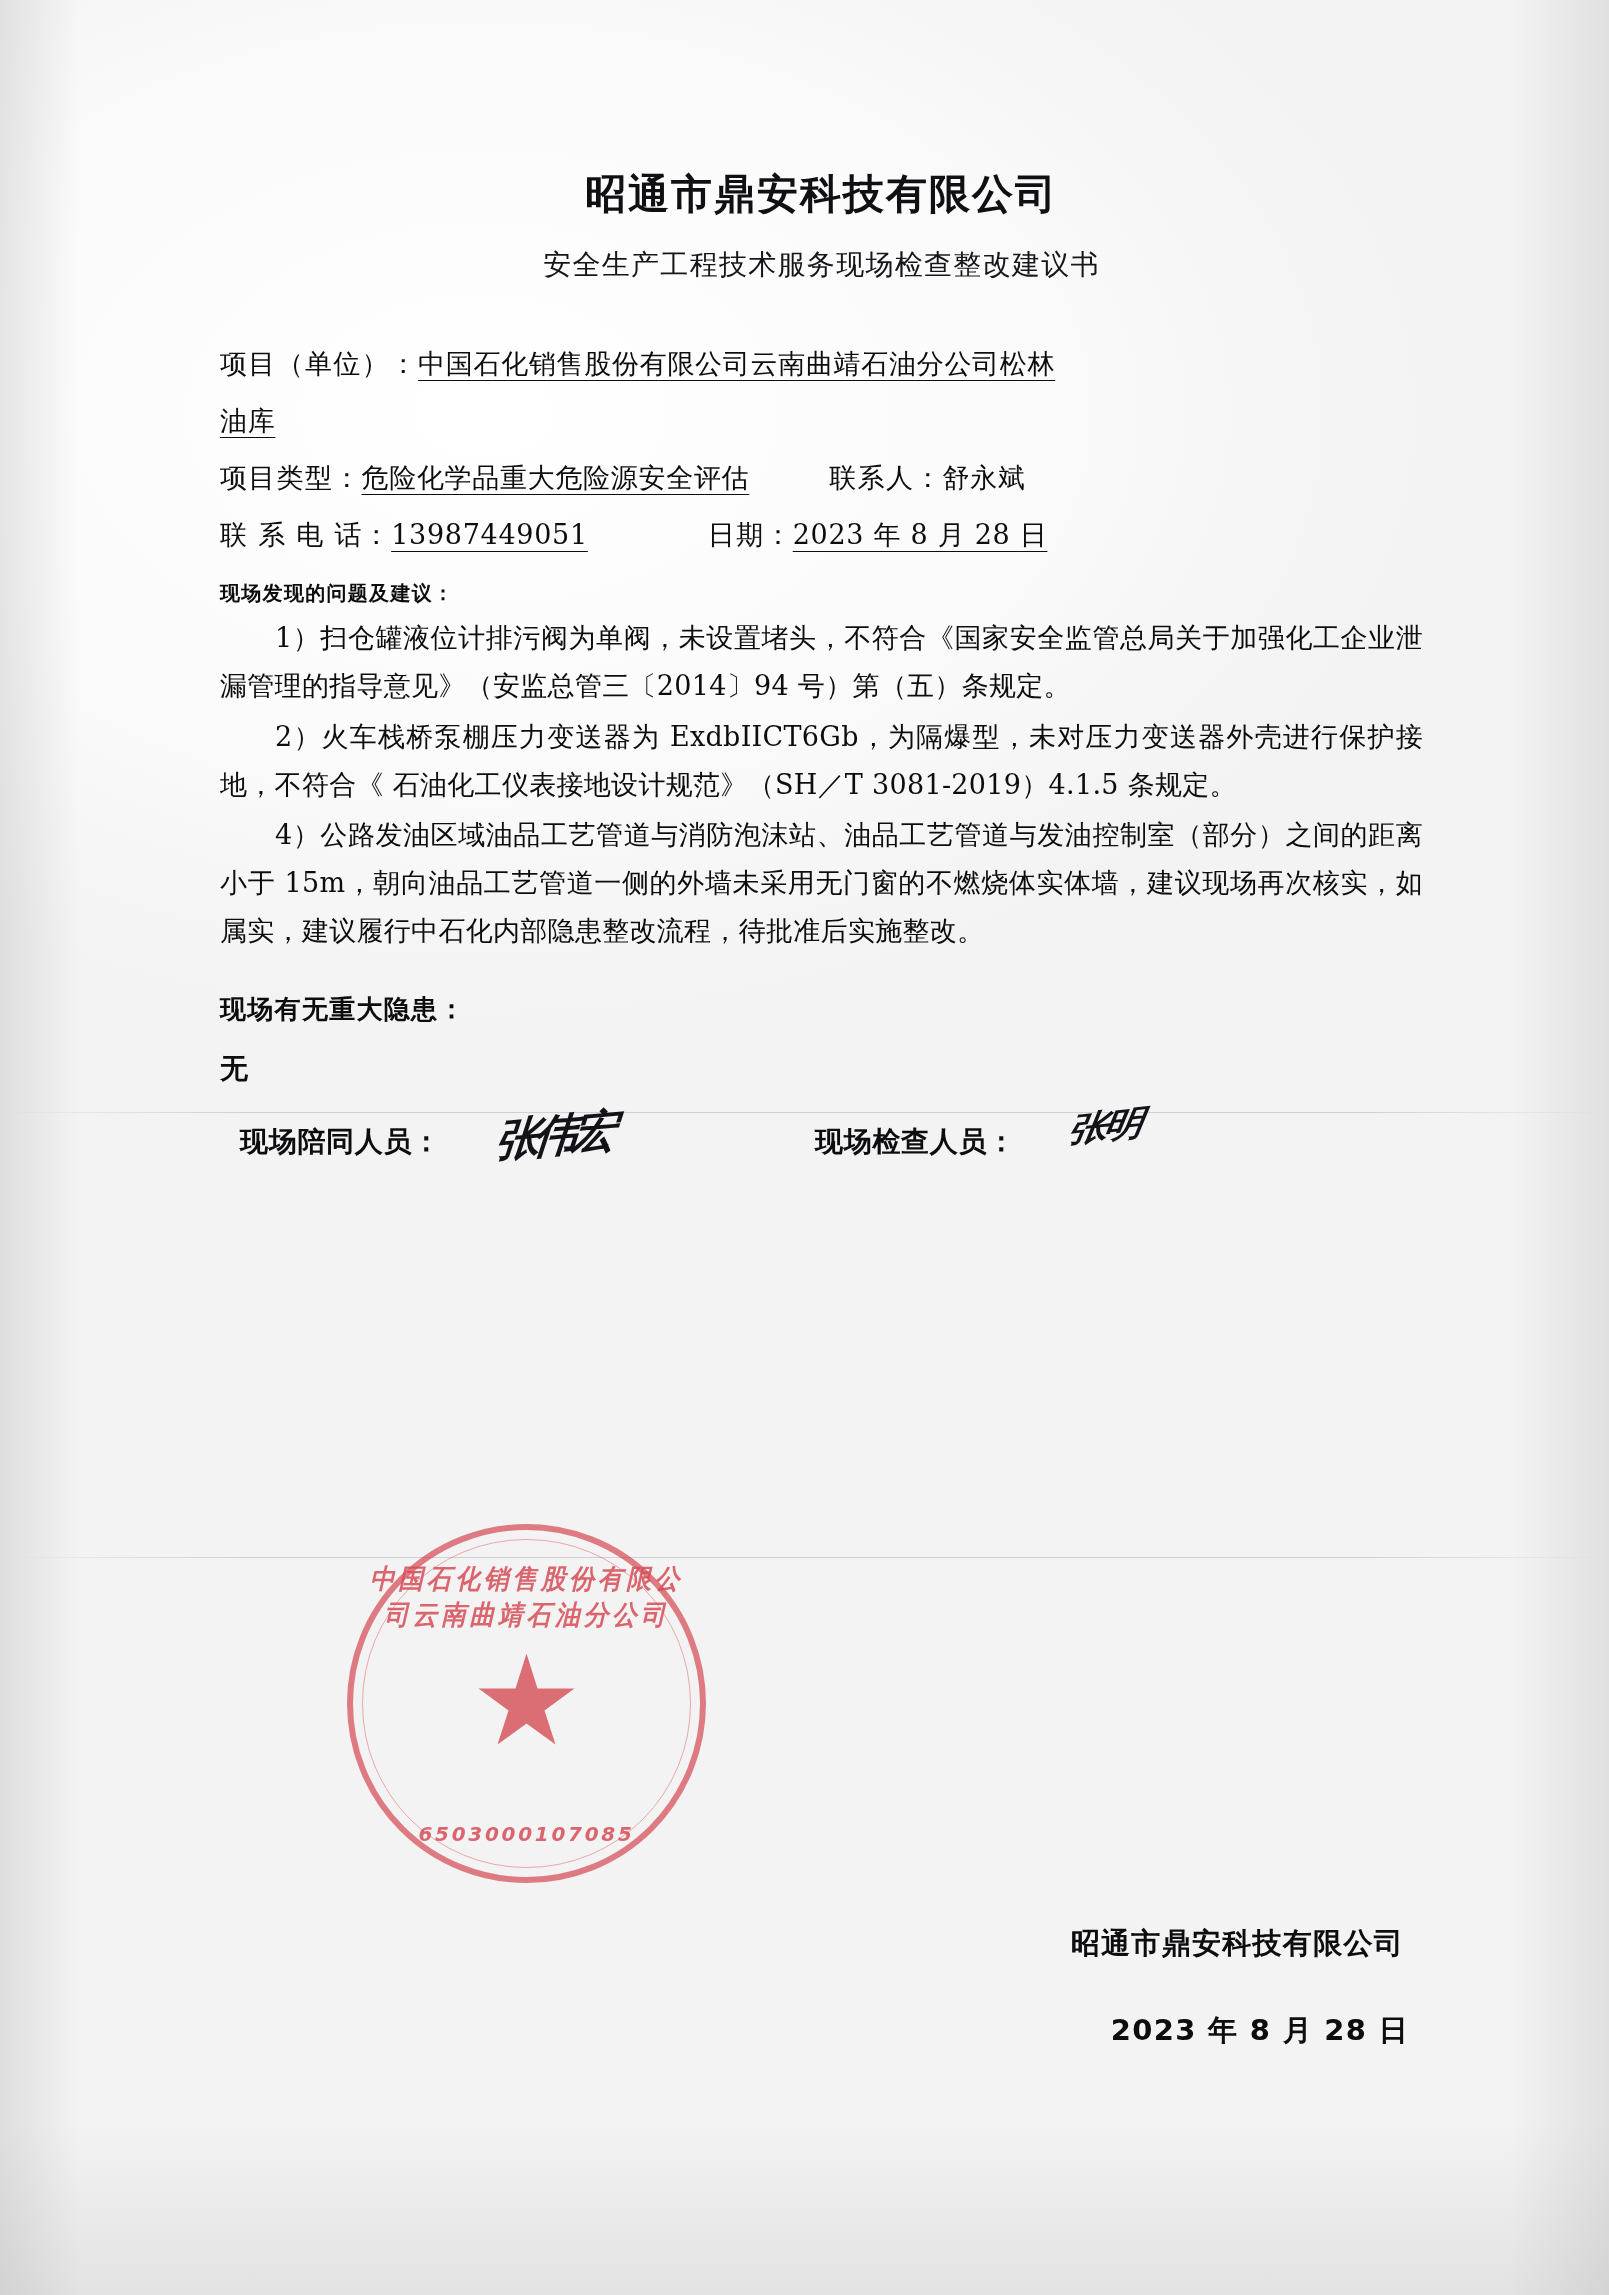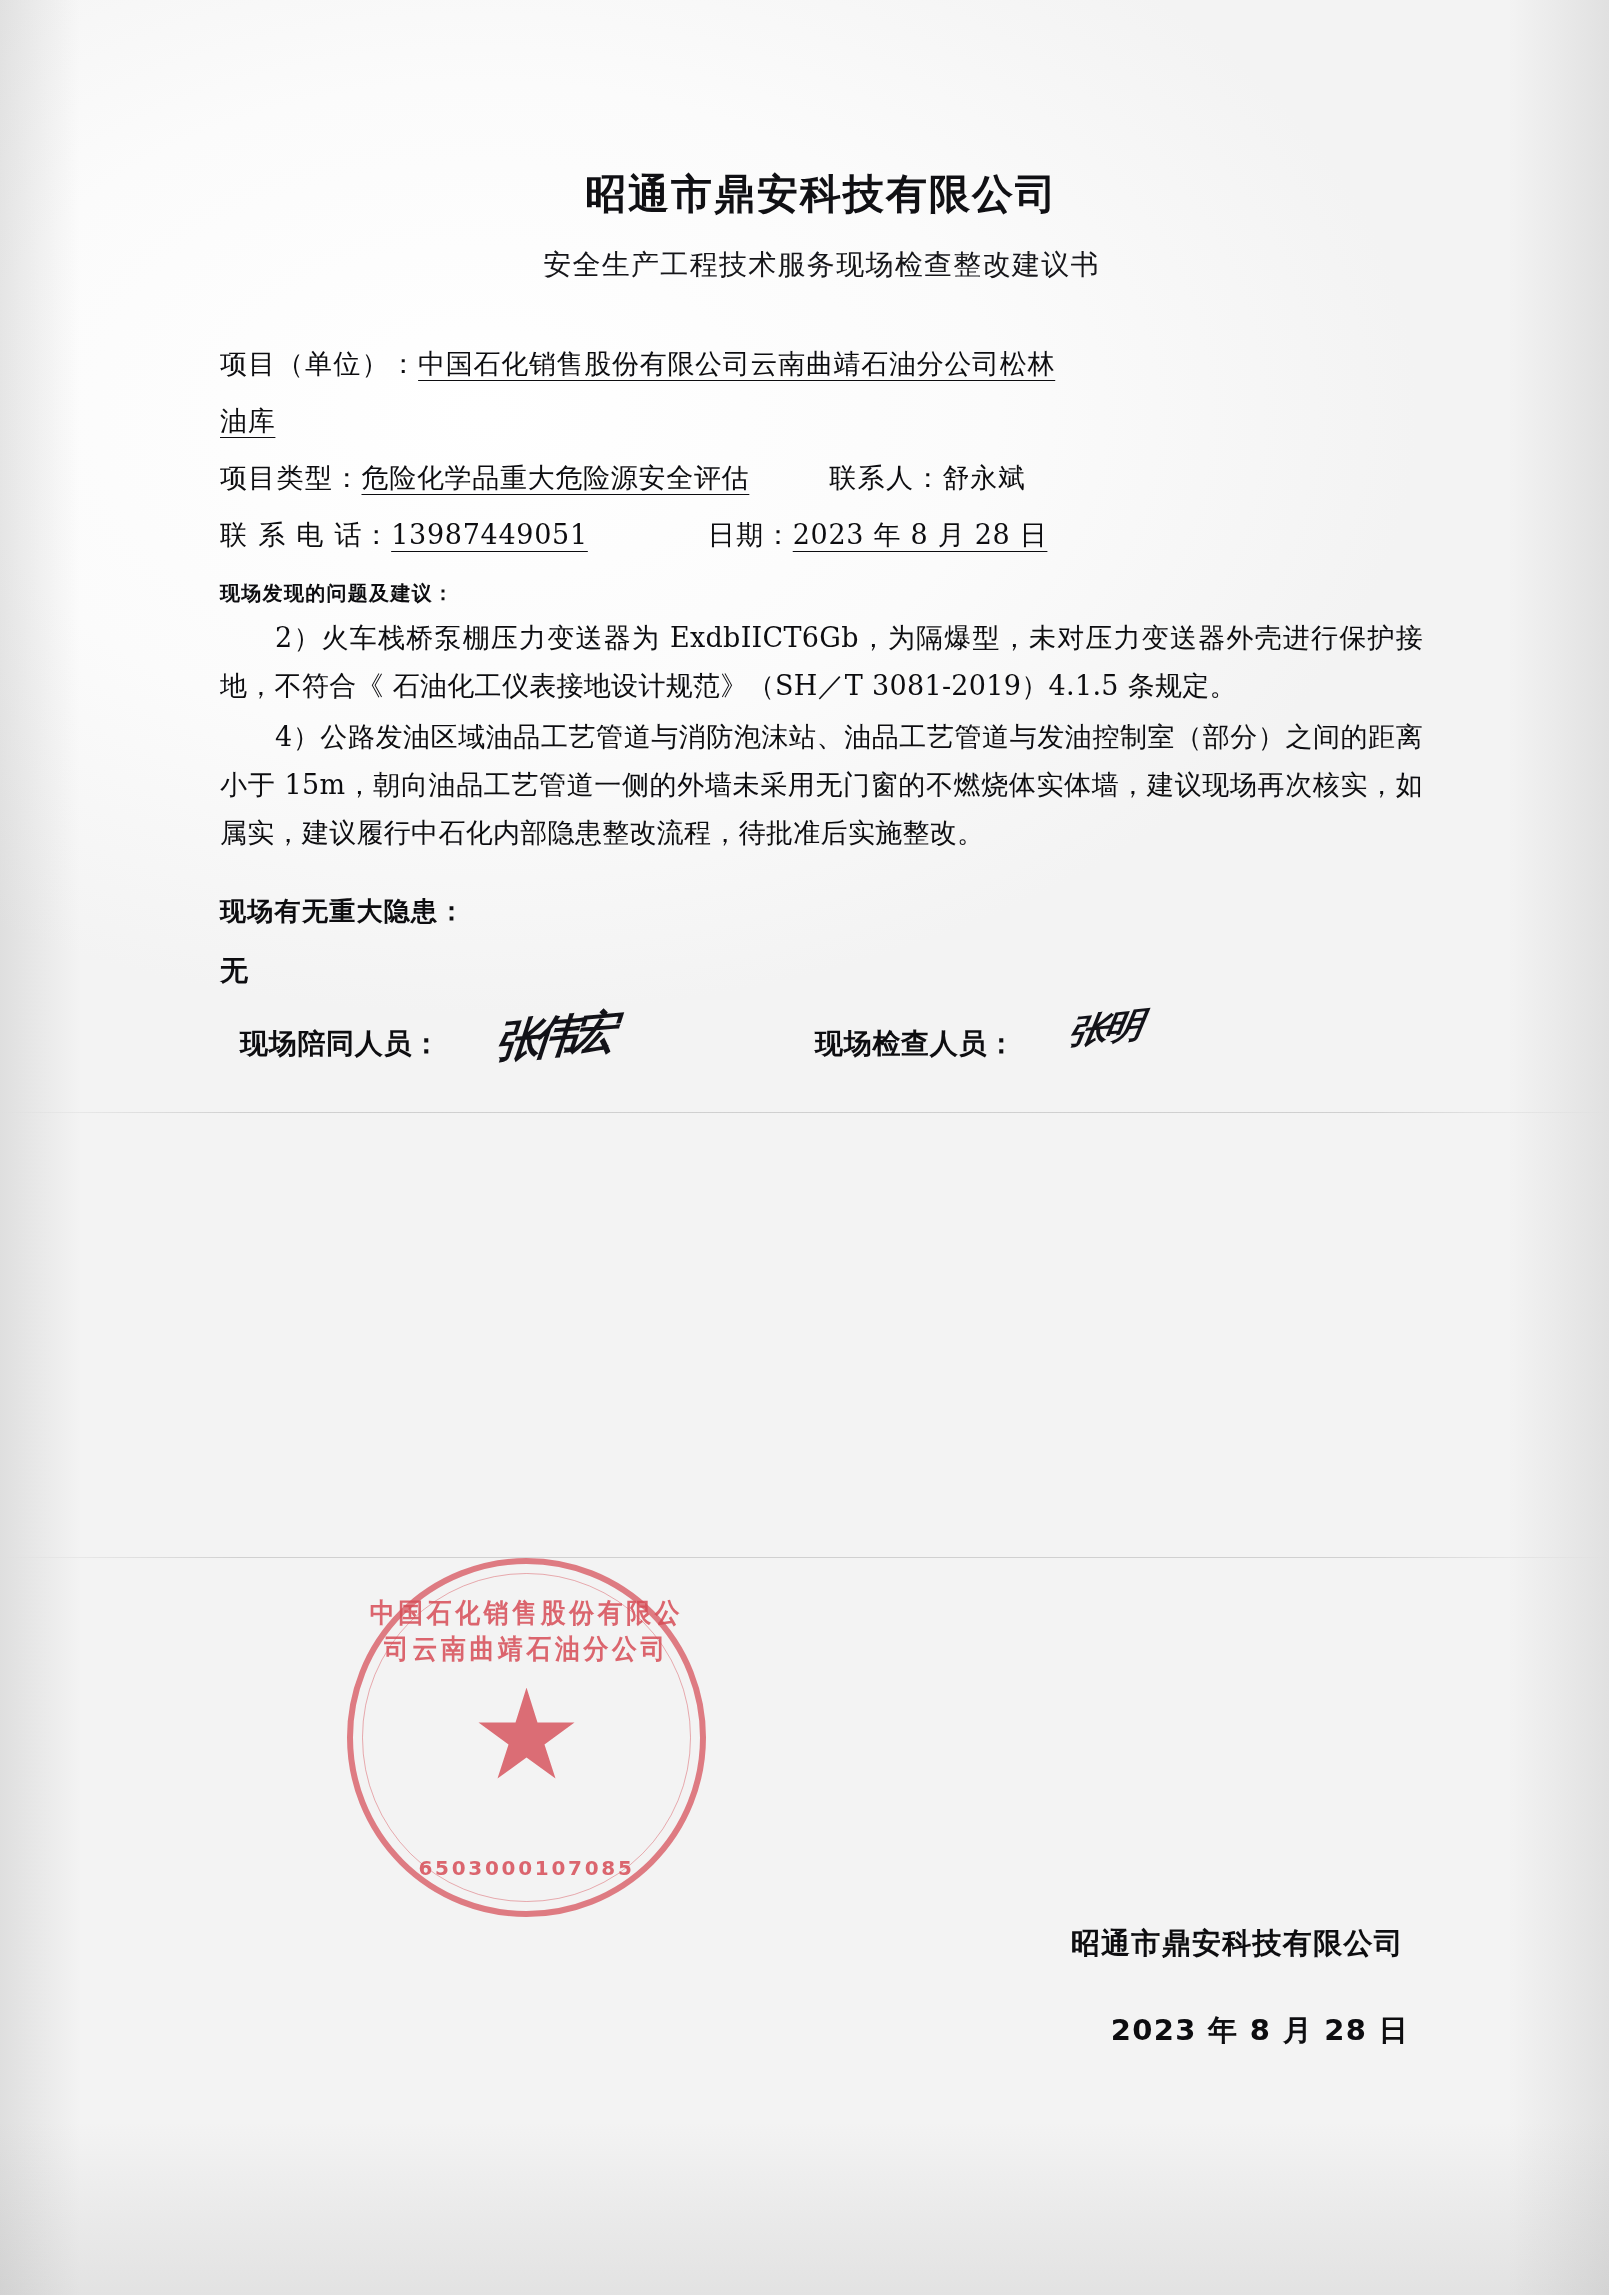--- a/index.html
+++ b/index.html
@@ -150,27 +150,28 @@
     left: 253px; top: -24px;
     font-size: 40px;
     transform: rotate(-6deg) skewX(-14deg) scaleY(0.85);
     letter-spacing: -4px;
   }
 
   
   .seal {
     position: absolute;
     left: 347px;
-    top: 1558px;
+    top: 1524px;
     width: 347px;
     height: 347px;
     border-radius: 50%;
     border: 6px solid rgba(208, 40, 52, 0.72);
     opacity: 0.82;
     pointer-events: none;
+    font-style: italic;
   }
   .seal:after {
     content: "";
     position: absolute;
     inset: 9.4px;
     border-radius: 50%;
     border: 1.3px solid rgba(208, 40, 52, 0.45);
   }
   .seal-star {
     position: absolute;
@@ -245,20 +246,21 @@
     <div class="field-row">
       <span class="field-label">项目类型：</span><span class="ul">危险化学品重大危险源安全评估</span><span class="gap-lg"></span><span class="field-label">联系人：</span><span>舒永斌</span>
     </div>
 
     <div class="field-row">
       <span class="field-label">联 系 电 话：</span><span class="ul">13987449051</span><span class="gap-lg" style="width:120px"></span><span class="field-label">日期：</span><span class="ul">2023 年  8 月 28 日</span>
     </div>
 
     <div class="section-head">现场发现的问题及建议：</div>
 
+    <p class="para">1）扫仓罐液位计排污阀为单阀，未设置堵头，不符合《国家安全监管总局关于加强化工企业泄漏管理的指导意见》（安监总管三〔2014〕94 号）第（五）条规定。</p>
     <p class="para">2）火车栈桥泵棚压力变送器为 ExdbIICT6Gb，为隔爆型，未对压力变送器外壳进行保护接地，不符合《 石油化工仪表接地设计规范》（SH／T 3081-2019）4.1.5 条规定。</p>
     <p class="para">4）公路发油区域油品工艺管道与消防泡沫站、油品工艺管道与发油控制室（部分）之间的距离小于 15m，朝向油品工艺管道一侧的外墙未采用无门窗的不燃烧体实体墙，建议现场再次核实，如属实，建议履行中石化内部隐患整改流程，待批准后实施整改。</p>
 
     <div class="hazard-q">现场有无重大隐患：</div>
     <div class="hazard-a">无</div>
 
     <div class="sign-row">
       <div class="sign-block left">
         <span>现场陪同人员：</span>
         <span class="signature sig-left">张伟宏</span>

